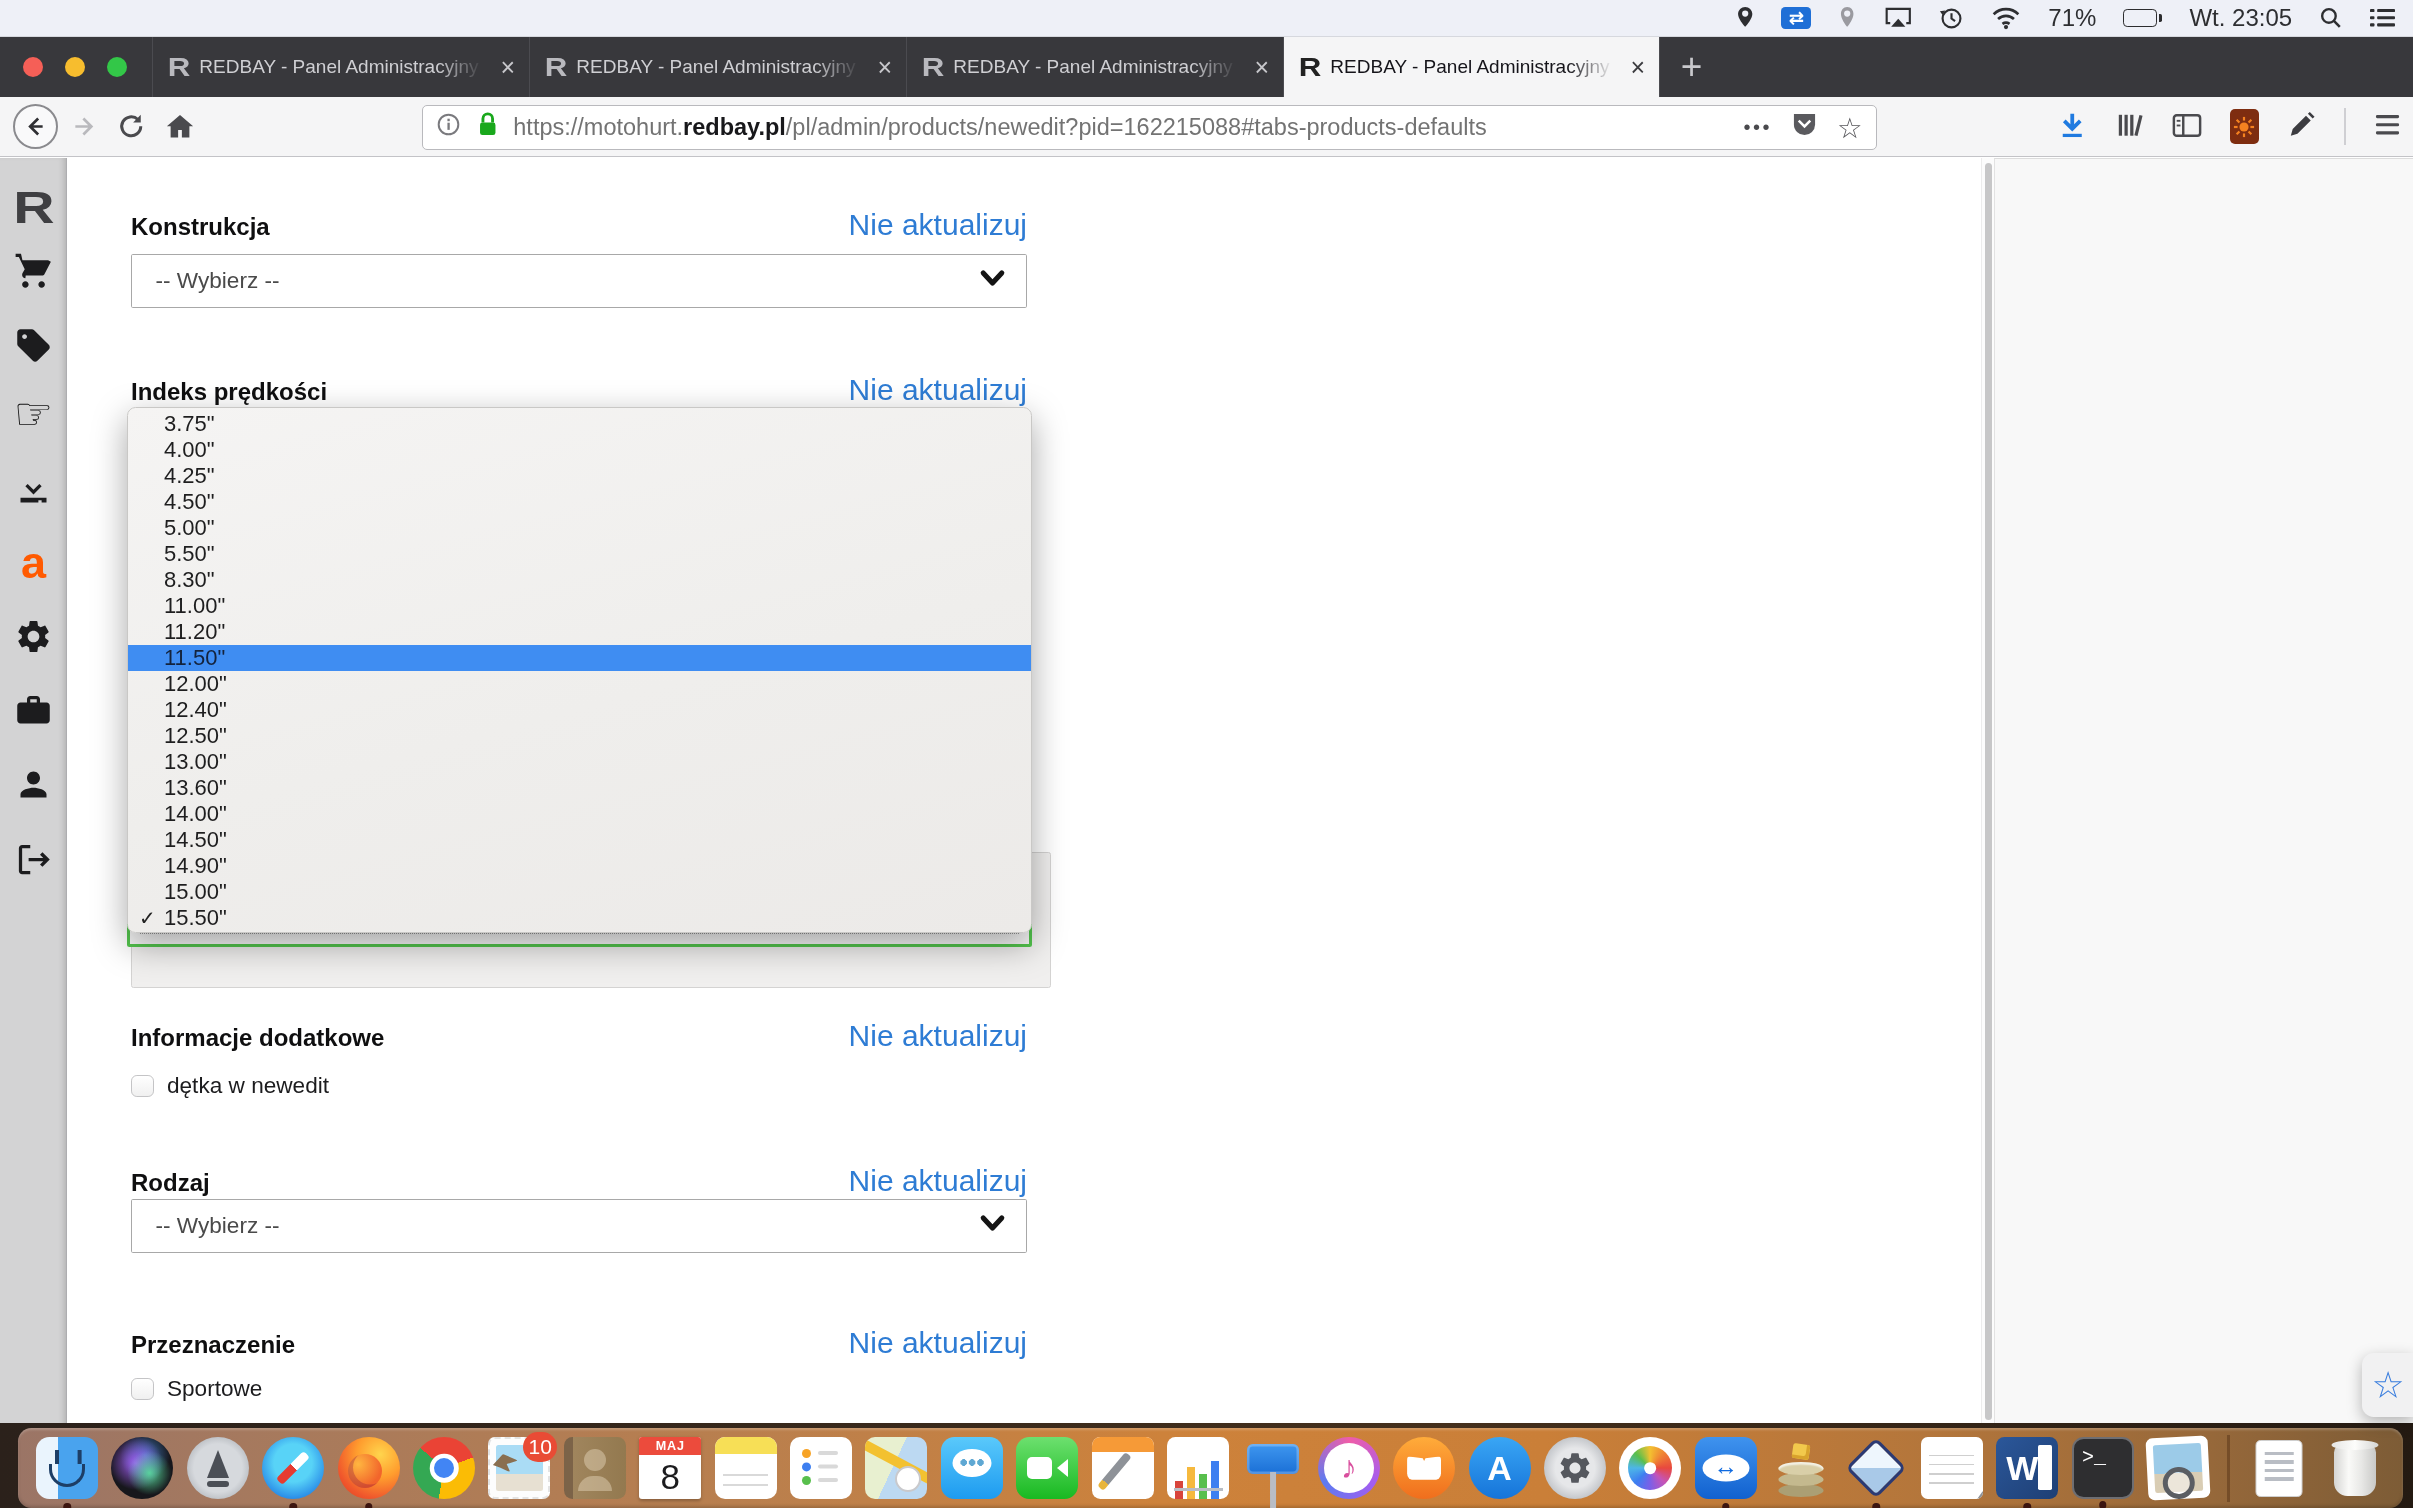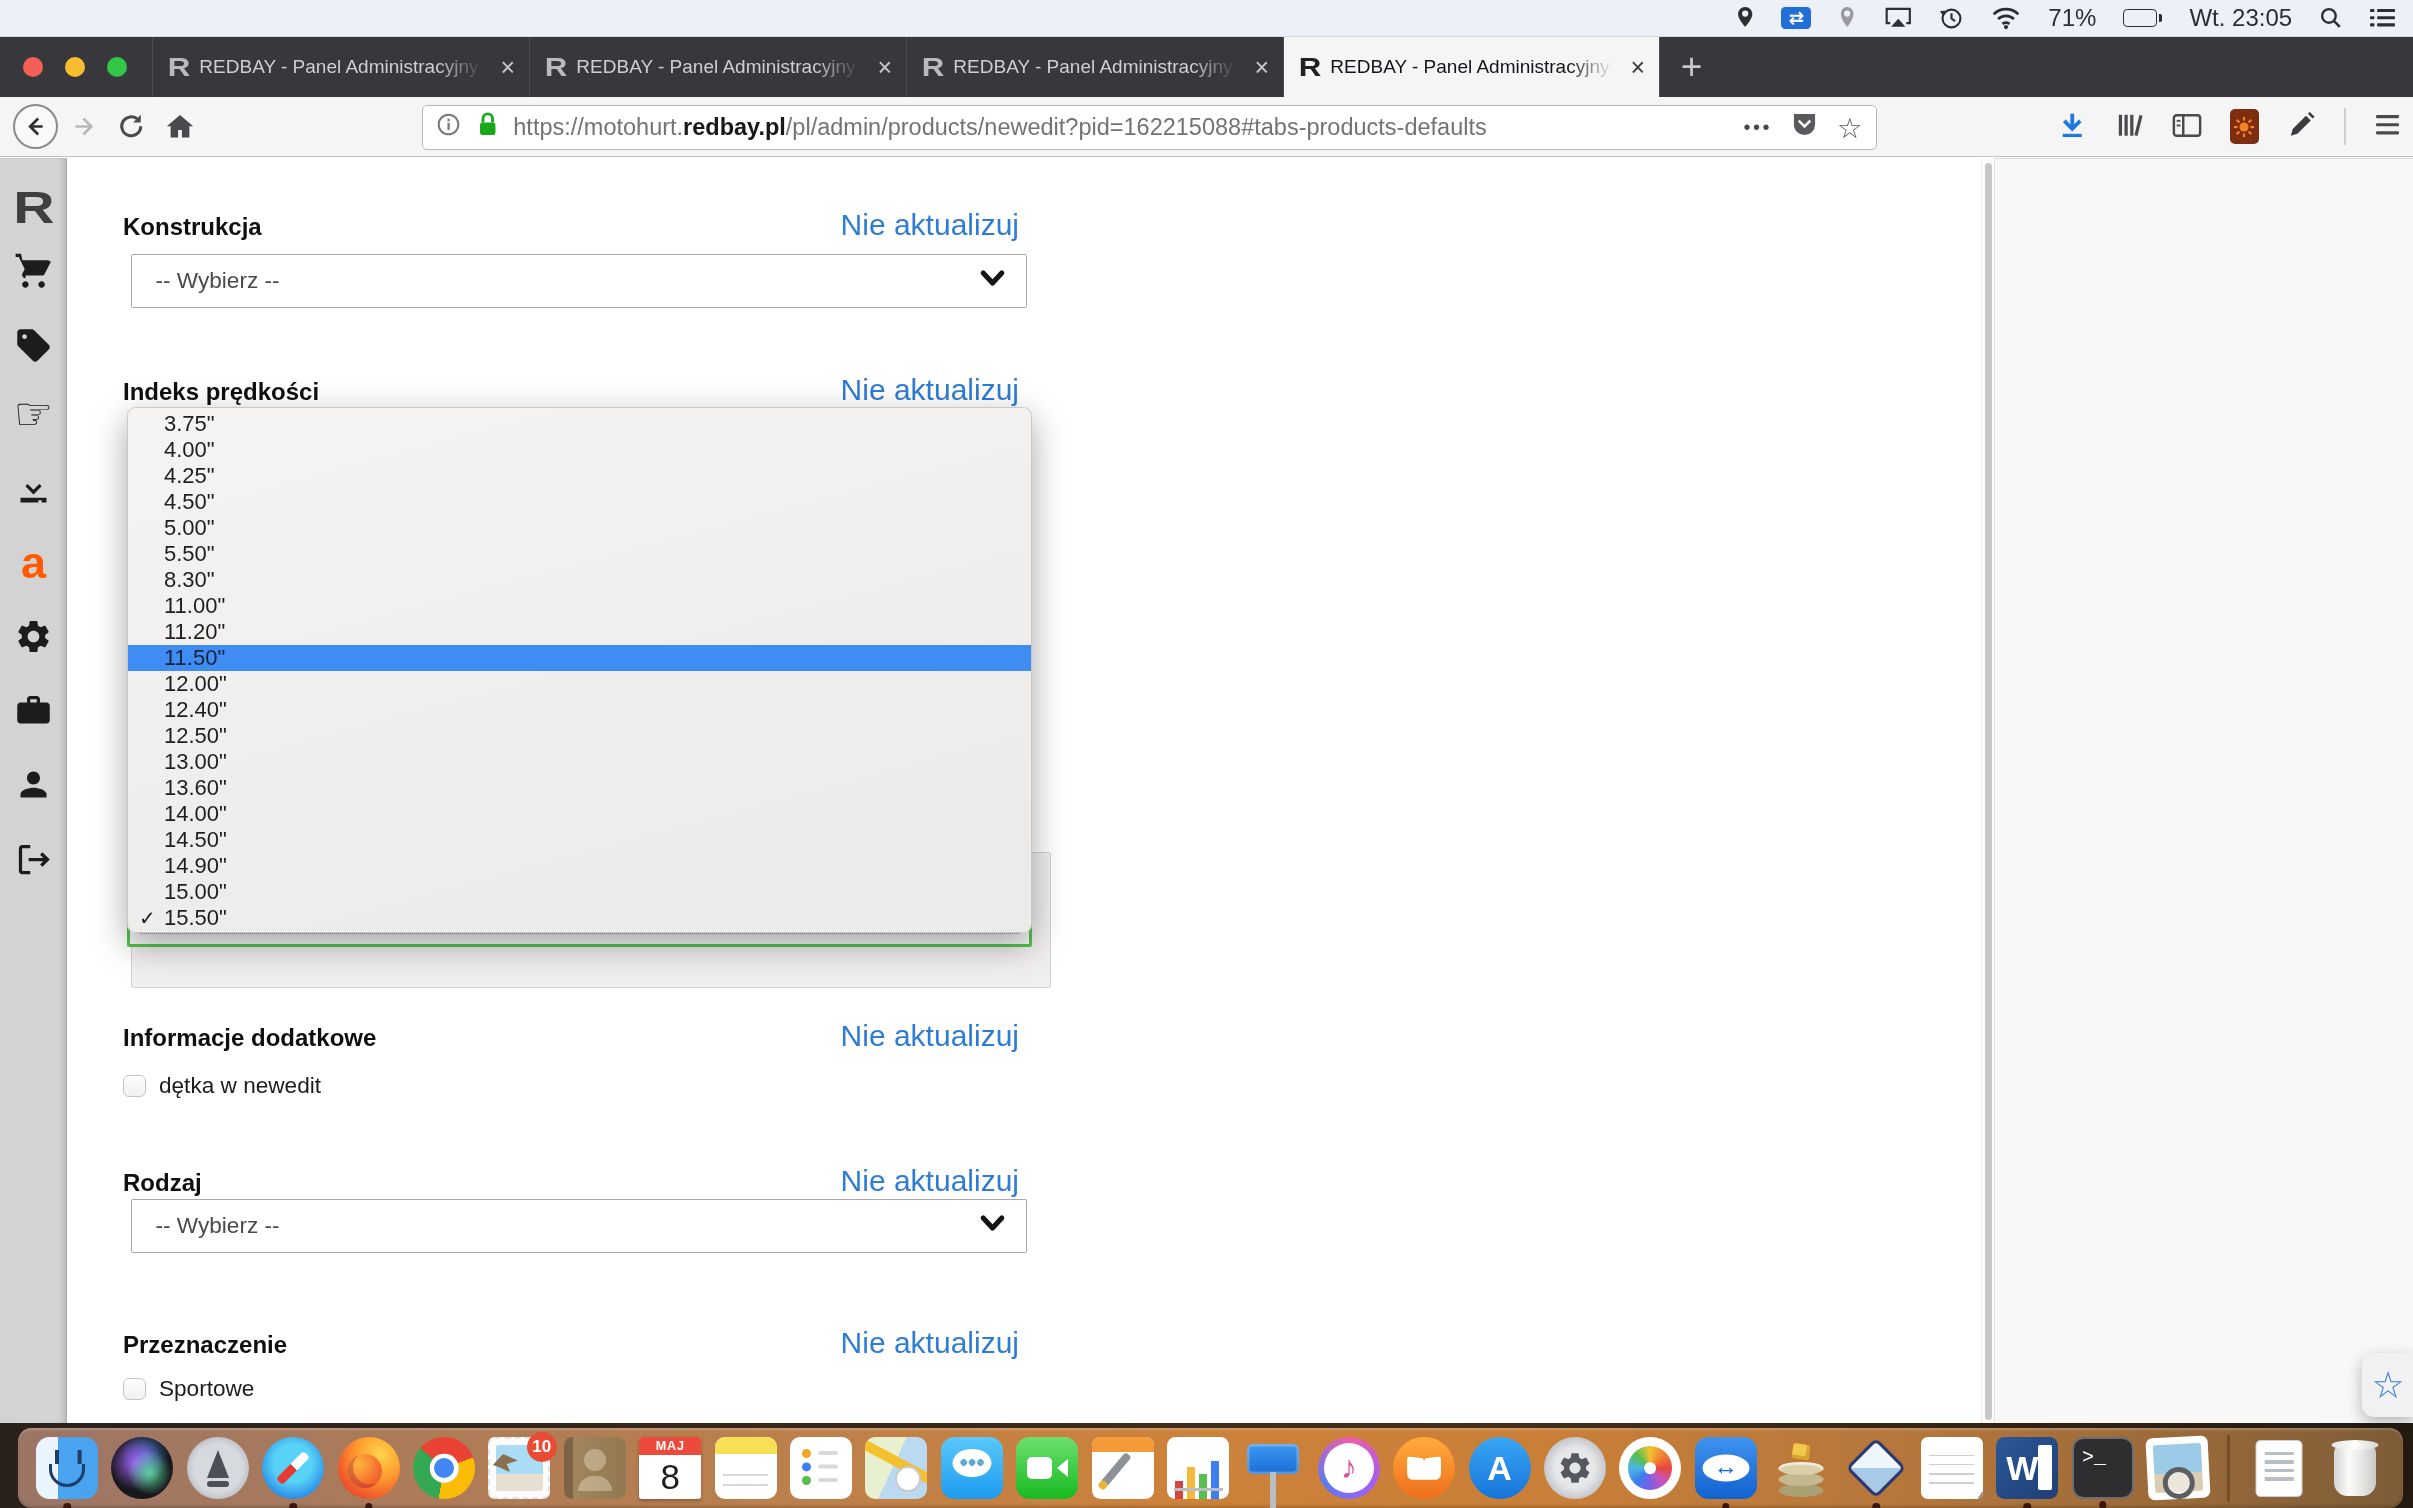--- a/index.html
+++ b/index.html
@@ -63,21 +63,21 @@
   
   .content{position:absolute;left:0;top:158px;width:100%;height:1351px;background:#fff}
   .appsidebar{position:absolute;left:0;top:0;width:67px;height:100%;background:#d3d3d4;
     border-right:1.7px solid #adadb0;box-shadow:inset -5px 0 6.7px -3.4px rgba(0,0,0,.18)}
   .sb-ic{position:absolute;left:0;width:67px;display:flex;justify-content:center;color:#1c1c1e}
   .sb-logo{font-weight:900;font-size:44px;color:#3f3f42;transform:scaleX(1.3)}
   .sb-a{font-weight:800;font-size:45px;color:#ff5a00;line-height:.8}
   .sb-hand{font-size:44px;line-height:.9;color:#111}
 
   .main{position:absolute;left:67px;top:0;width:1914px;height:100%;background:#fff}
-  .col{position:absolute;left:56px;width:896px}
+  .col{position:absolute;left:64px;width:896px}
   .lblrow{display:flex;justify-content:space-between;align-items:baseline}
   .flabel{font-size:24px;font-weight:700;color:#0f0f10}
   .flink{font-size:30px;color:#2e7cd4}
   .fselect{position:absolute;left:64px;width:896px;height:54px;background:#fff;border:1.7px solid #a8a8a8;
     border-radius:1.7px;display:flex;align-items:center;padding:0 54px 0 23.5px;font-size:22.6px;color:#4a4a4a}
   .fselect .chev{position:absolute;right:20px;top:50%;transform:translateY(-50%)}
   .cbrow{display:flex;align-items:center;gap:13.4px}
   .cbox{width:22.6px;height:22.6px;border:1.7px solid #c4c4c6;border-radius:5.9px;
     background:linear-gradient(180deg,#fff,#f0f0f0)}
   .cblabel{font-size:22.6px;color:#1c1c1e}
@@ -111,21 +111,21 @@
     background:linear-gradient(90deg,#2b211b,#3a2a1c 40%,#45301d 60%,#241a12)}
   .dock{position:absolute;left:18.4px;top:1428px;width:2385px;height:80px;border-radius:13.4px;
     background:linear-gradient(90deg,#9b7566 0%,#a87a5c 12%,#b97f4e 30%,#cd823b 48%,#ca7f38 64%,#b4763b 80%,#96683a 92%,#7d5c36 100%);
     box-shadow:inset 0 1.7px 2.5px rgba(255,255,255,.25), inset 0 -1.7px 3.4px rgba(0,0,0,.2);
     display:flex;align-items:center;justify-content:center;gap:13.4px;padding:0 15px;z-index:40}
   .dk{width:62px;height:62px;position:relative;flex:0 0 auto;border-radius:13.4px}
   .cir{border-radius:50% !important}
   .run::after{content:"";position:absolute;left:50%;bottom:-11.7px;transform:translateX(-50%);
     width:7.5px;height:7.5px;border-radius:50%;background:#3c1510}
   .badge{position:absolute;top:-6.7px;right:-8.4px;min-width:30px;height:30px;border-radius:15px;background:#e94b35;
-    color:#fff;font-size:17px;font-weight:700;display:flex;align-items:center;justify-content:center;padding:0 5px;z-index:2}
+    color:#fff;font-size:21px;font-weight:400;display:flex;align-items:center;justify-content:center;padding:0 5px;z-index:2}
 
   .dk-finder{background:linear-gradient(90deg,#eaf4fd 0 36%,#49a3ee 36%)}
   .dk-finder::before{content:"";position:absolute;left:13.4px;right:13.4px;bottom:11.7px;height:20px;
     border:3.4px solid #1d3e66;border-top:none;border-radius:0 0 22px 22px}
   .dk-finder i{position:absolute;left:19px;top:12.6px;width:4.2px;height:14.2px;background:#1d3e66;box-shadow:22.6px 0 0 #1d3e66}
   .dk-siri{background:radial-gradient(circle at 62% 58%,rgba(90,225,160,.9),transparent 42%),
     radial-gradient(circle at 40% 42%,rgba(165,95,250,.95),transparent 52%),
     radial-gradient(circle at 55% 30%,rgba(80,160,255,.7),transparent 45%),#17171c}
   .dk-launch{background:radial-gradient(circle,#d6d9dd 0 55%,#979ba1 100%)}
   .dk-launch::before{content:"";position:absolute;left:50%;top:13.4px;transform:translateX(-50%);

